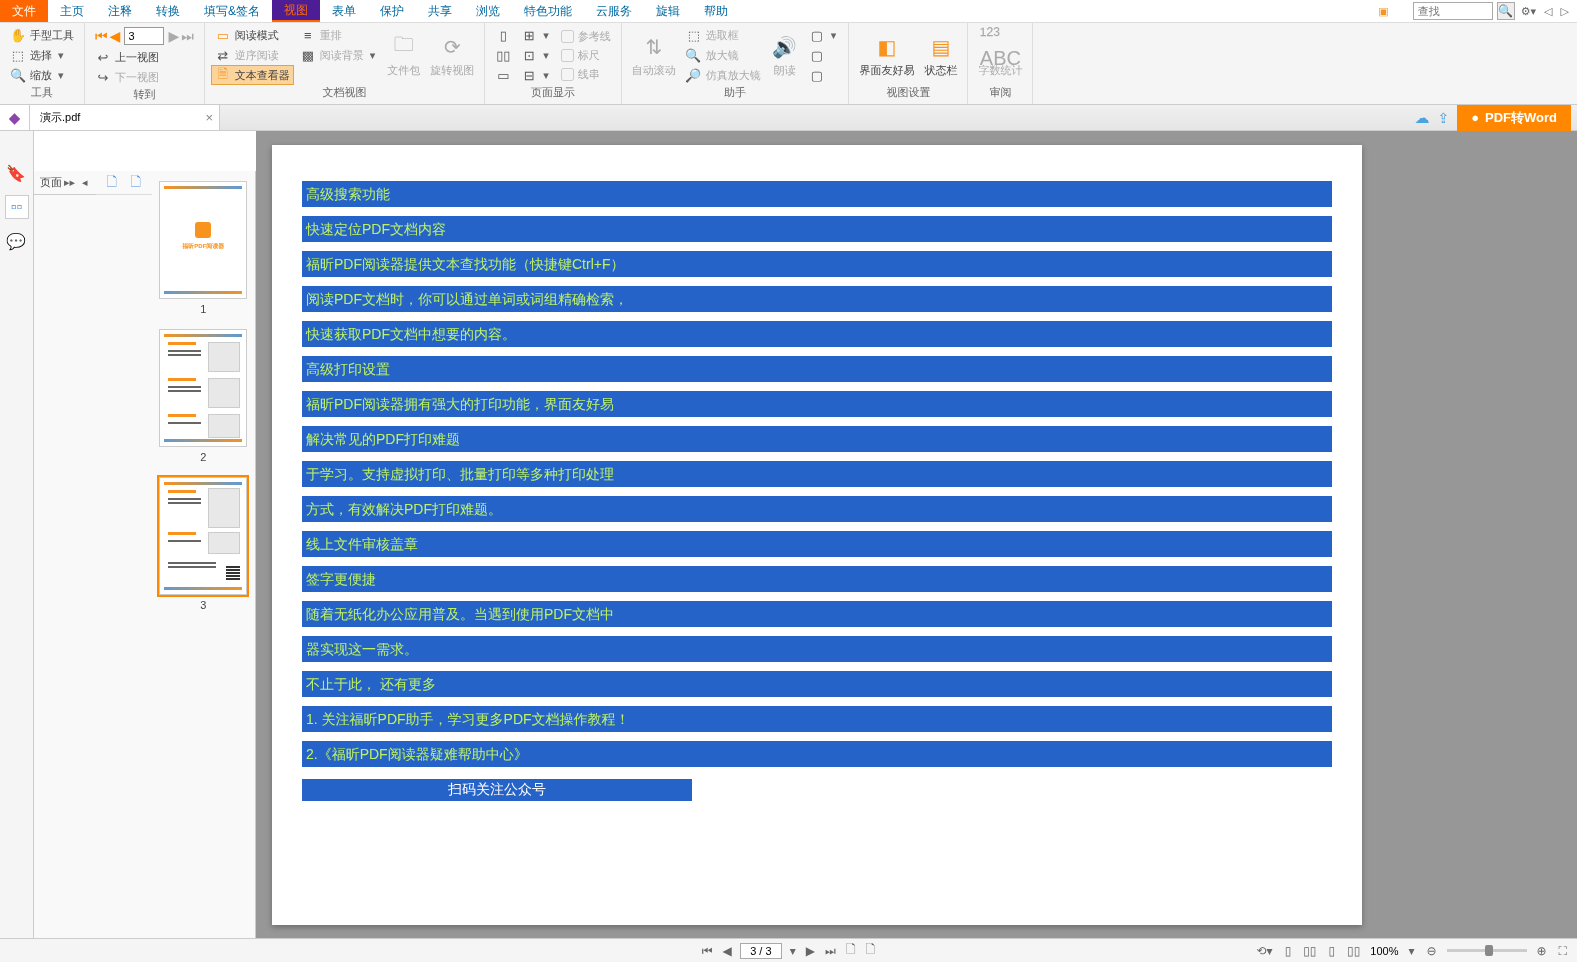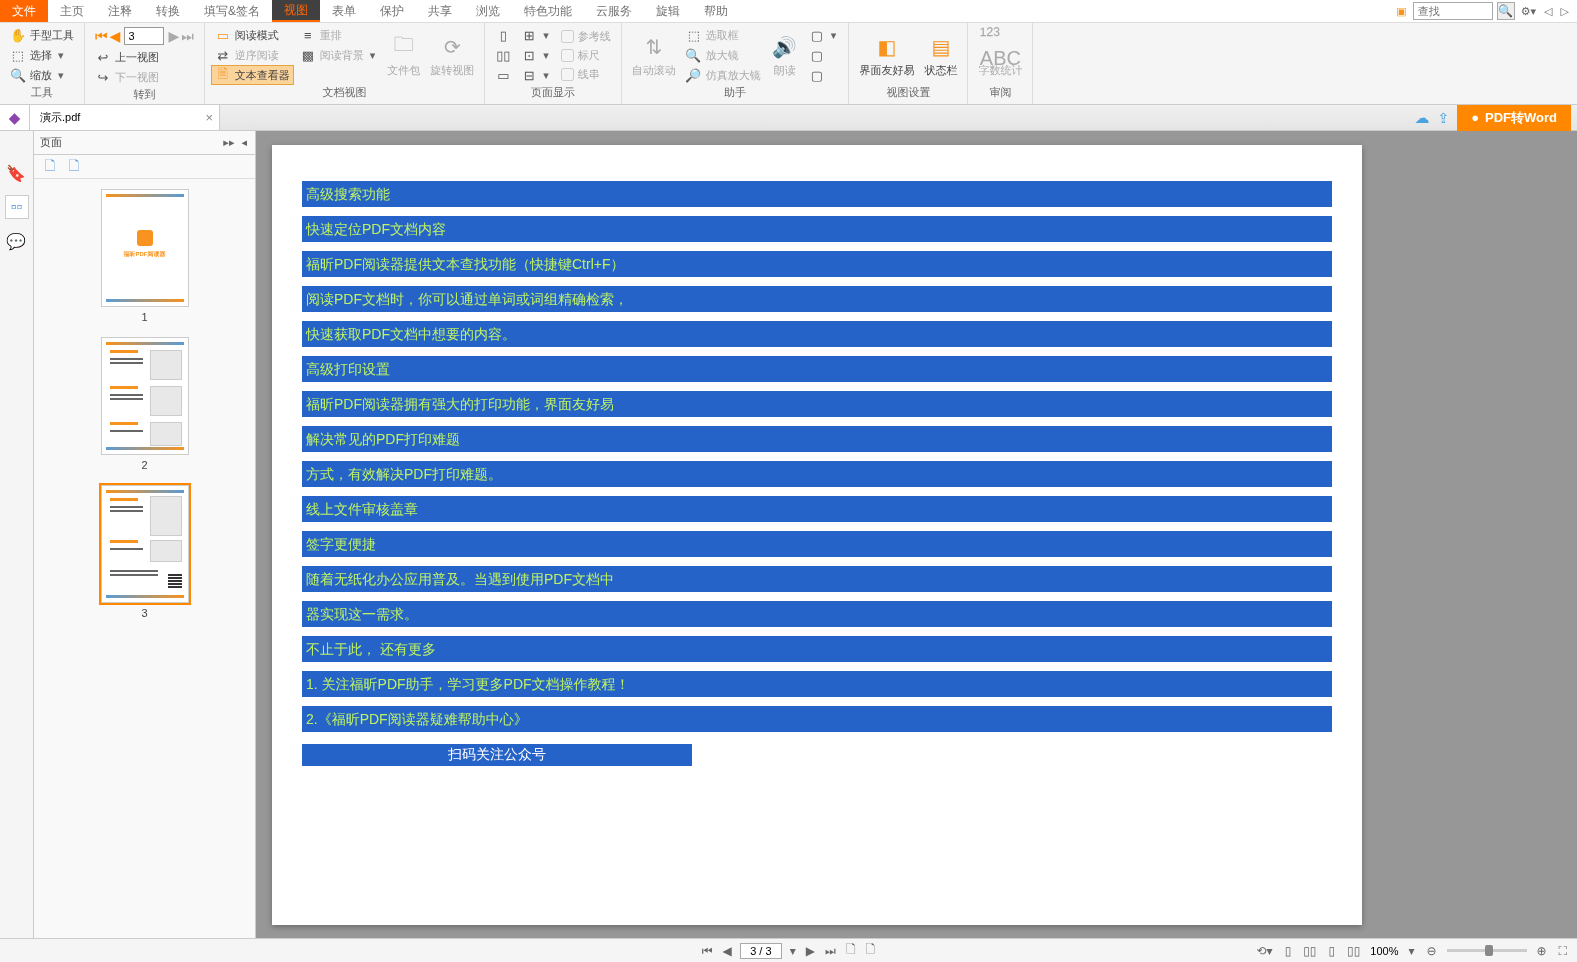--- a/index.html
+++ b/index.html
@@ -1,24 +1,24 @@
 <!DOCTYPE html>
 <html><head>
 <meta charset="utf-8">
 <style>
 * { margin: 0; padding: 0; box-sizing: border-box; }
 body { font-family: "Microsoft YaHei", sans-serif; font-size: 12px; background: #fff; overflow: hidden; width: 1577px; height: 962px; }
 
 
 .menubar { height: 23px; background: #fff; border-bottom: 1px solid #ddd; display: flex; align-items: stretch; position: relative; }
-.menu-item { padding: 0 12px; display: flex; align-items: center; cursor: pointer; font-size: 12px; color: #737373; }
+.menu-item { padding: 0 12px; display: flex; align-items: center; cursor: pointer; font-size: 12px; color: #0369a1; }
 .menu-item.active-file { background: #ff6600; color: #fff; text-align: center; }
-.menu-item.active-view { background: #404040; color: #ff6600; border-bottom: 2px solid #ff6600; }
+.menu-item.active-view { background: #4c1d95; color: #ff6600; border-bottom: 2px solid #ff6600; }
 .menubar-right { position: absolute; right: 0; top: 0; height: 100%; display: flex; align-items: center; gap: 4px; padding-right: 6px; }
-.search-box { width: 80px; height: 18px; border: 1px solid #aaa; font-size: 11px; padding: 0 4px; color: #888; }
+.search-box { width: 80px; height: 18px; border: 1px solid #aaa; font-size: 11px; padding: 0 4px; color: #888; margin-left: 18px; }
 .search-btn { width: 18px; height: 18px; border: 1px solid #aaa; background: #eee; display: flex; align-items: center; justify-content: center; cursor: pointer; }
 .mini-icon { font-size: 11px; color: #666; cursor: pointer; padding: 0 2px; }
 
 
 .ribbon { height: 82px; background: #f5f5f5; border-bottom: 1px solid #ccc; display: flex; }
 .ribbon-group { display: flex; flex-direction: column; border-right: 1px solid #ddd; padding: 2px 6px; }
 .ribbon-group-body { flex: 1; display: flex; align-items: center; gap: 2px; }
 .ribbon-group-label { text-align: center; font-size: 11px; color: #666; padding-bottom: 2px; }
 .rb-btn { display: flex; align-items: center; gap: 4px; padding: 2px 4px; cursor: pointer; font-size: 11px; color: #444; white-space: nowrap; }
 .rb-btn.active { background: #fbd49c; border: 1px solid #e8a33d; padding: 1px 3px; }
@@ -38,21 +38,21 @@
 .doc-tab .close { position: absolute; right: 6px; color: #888; cursor: pointer; font-size: 13px; }
 .tabbar-right { position: absolute; right: 0; top: 0; height: 100%; display: flex; align-items: center; gap: 8px; padding-right: 6px; }
 .pdf-word-btn { background: #ff8800; color: #fff; padding: 4px 14px; font-size: 13px; font-weight: bold; display: flex; align-items: center; gap: 6px; cursor: pointer; }
 
 
 .main { display: flex; height: 807px; }
 .left-rail { width: 34px; background: #f5f5f5; border-right: 1px solid #ccc; display: flex; flex-direction: column; align-items: center; padding-top: 30px; gap: 10px; }
 .rail-btn { width: 24px; height: 24px; display: flex; align-items: center; justify-content: center; cursor: pointer; font-size: 16px; }
 .rail-btn.rail-active { background: #fff; border: 1px solid #ccc; }
 
-.thumb-panel { width: 222px; background: #f9f9f9; border-right: 1px solid #ccc; display: flex; flex-direction: column; }
+.thumb-panel { width: 222px; background: #f9f9f9; border-right: 1px solid #ccc; display: flex; flex-direction: row; margin-top: 40px; }
 .thumb-header { height: 24px; border-bottom: 1px solid #ccc; display: flex; align-items: center; justify-content: space-between; padding: 0 6px; font-size: 11px; color: #444; }
 .thumb-toolbar { height: 24px; border-bottom: 1px solid #ddd; display: flex; align-items: center; gap: 8px; padding: 0 8px; }
 .thumb-list { flex: 1; overflow: auto; padding: 10px 0; display: flex; flex-direction: column; align-items: center; gap: 14px; }
 .thumb-item { display: flex; flex-direction: column; align-items: center; gap: 4px; cursor: pointer; }
 .thumb-img { width: 88px; height: 118px; background: #fff; border: 1px solid #ccc; position: relative; overflow: hidden; }
 .thumb-img.selected { outline: 2px solid #ff8800; }
 .thumb-num { font-size: 11px; color: #444; }
 .t-border-top { position: absolute; top: 4px; left: 4px; right: 4px; height: 3px; background: linear-gradient(90deg,#f7931e,#5b9bd5); }
 .t-border-bot { position: absolute; bottom: 4px; left: 4px; right: 4px; height: 3px; background: linear-gradient(90deg,#5b9bd5,#f7931e); }
 .t-logo { position: absolute; top: 40px; left: 50%; transform: translateX(-50%); width: 16px; height: 16px; background: #f7931e; border-radius: 3px; }
@@ -398,20 +398,21 @@
   <div class="page-area">
     <div class="page">
       <span class="hl hl-line"><span>高级搜索功能</span></span>
       <span class="hl hl-line"><span>快速定位PDF文档内容</span></span>
       <span class="hl hl-line"><span>福昕PDF阅读器提供文本查找功能（快捷键Ctrl+F）</span></span>
       <span class="hl hl-line"><span>阅读PDF文档时，你可以通过单词或词组精确检索，</span></span>
       <span class="hl hl-line"><span>快速获取PDF文档中想要的内容。</span></span>
       <span class="hl hl-line"><span>高级打印设置</span></span>
       <span class="hl hl-line"><span>福昕PDF阅读器拥有强大的打印功能，界面友好易</span></span>
       <span class="hl hl-line"><span>解决常见的PDF打印难题</span></span>
+      <span class="hl hl-line"><span>于学习。支持虚拟打印、批量打印等多种打印处理</span></span>
       <span class="hl hl-line"><span>方式，有效解决PDF打印难题。</span></span>
       <span class="hl hl-line"><span>线上文件审核盖章</span></span>
       <span class="hl hl-line"><span>签字更便捷</span></span>
       <span class="hl hl-line"><span>随着无纸化办公应用普及。当遇到使用PDF文档中</span></span>
       <span class="hl hl-line"><span>器实现这一需求。</span></span>
       <span class="hl hl-line"><span>不止于此， 还有更多</span></span>
       <span class="hl hl-line"><span>1. 关注福昕PDF助手，学习更多PDF文档操作教程！</span></span>
       <span class="hl hl-line"><span>2.《福昕PDF阅读器疑难帮助中心》</span></span>
       <span class="hl-wide"><span>扫码关注公众号</span></span>
     </div>

